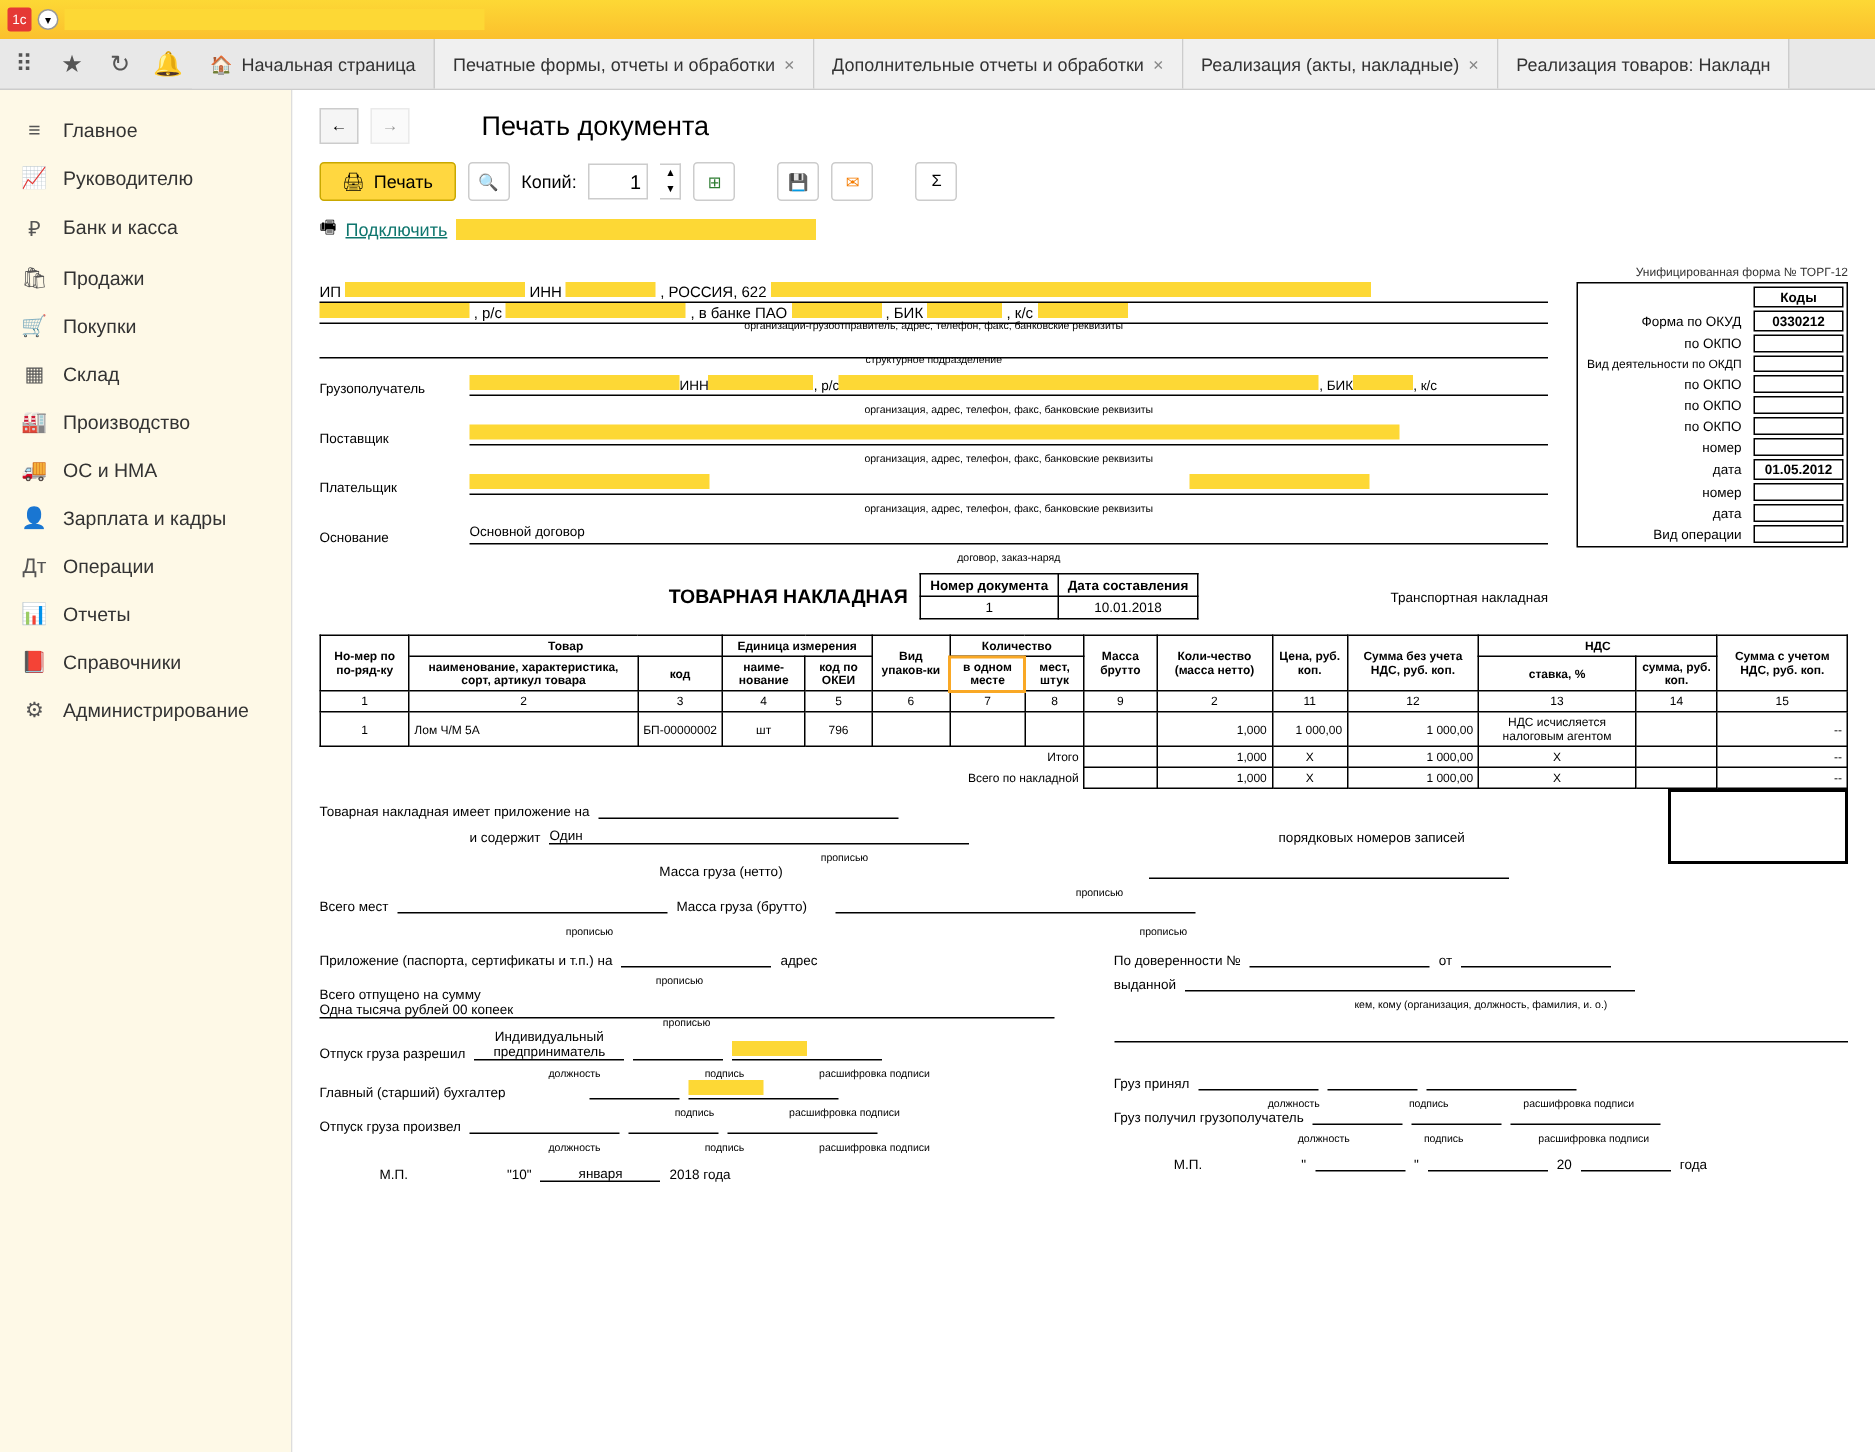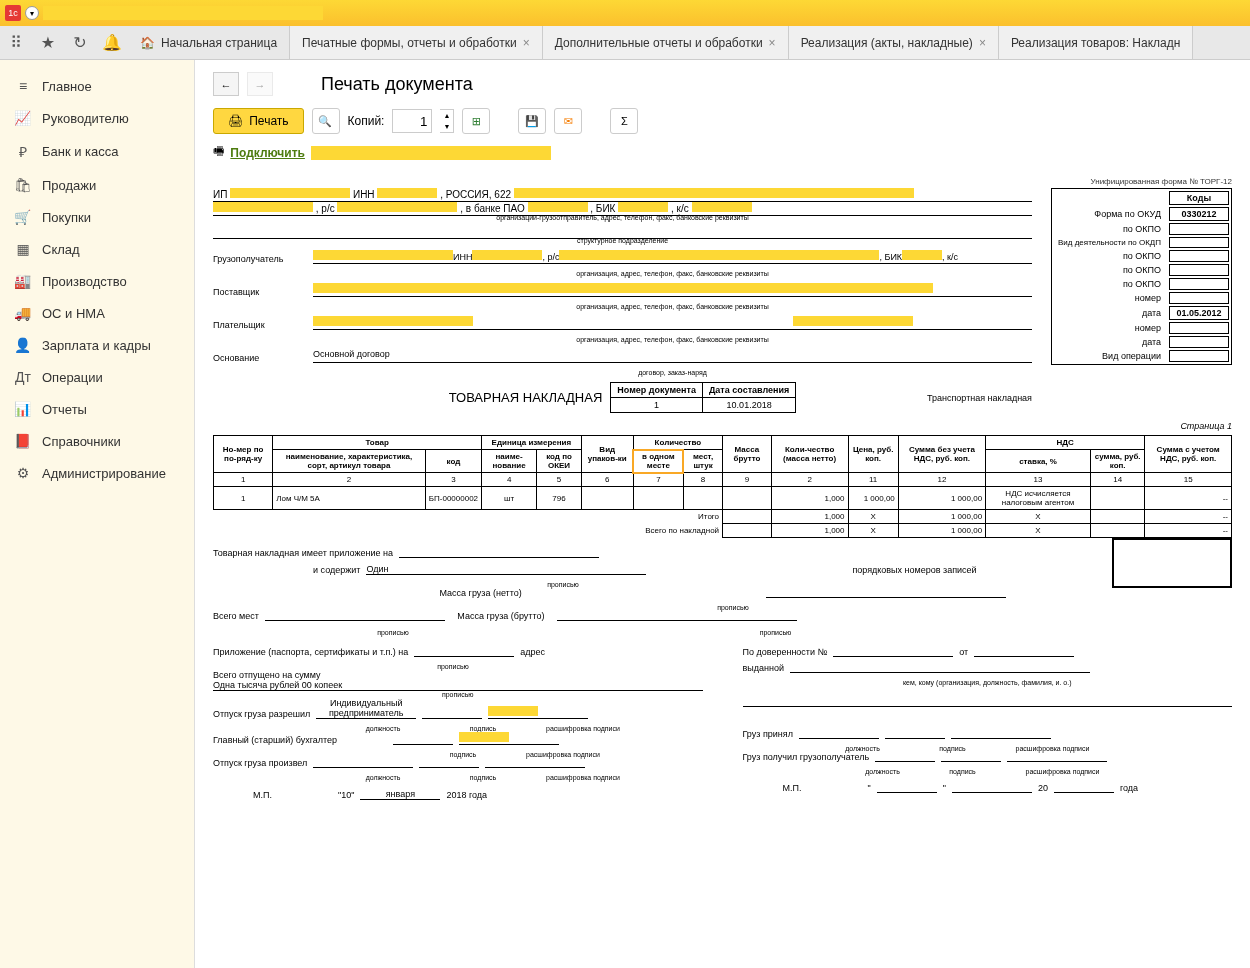--- a/index.html
+++ b/index.html
@@ -23,33 +23,33 @@
 .nav-btn { width: 26px; height: 24px; border: 1px solid #ccc; background: #f5f5f5; display: flex; align-items: center; justify-content: center; cursor: pointer; }
 .page-title { font-size: 18px; font-weight: normal; margin-left: 40px; }
 .action-row { display: flex; align-items: center; gap: 8px; margin-bottom: 8px; }
 .print-btn { background: #ffd740; border: 1px solid #c9a800; padding: 5px 14px; display: flex; align-items: center; gap: 6px; font-size: 12px; cursor: pointer; border-radius: 3px; }
 .icon-btn { width: 28px; height: 26px; border: 1px solid #ccc; background: #fff; display: flex; align-items: center; justify-content: center; cursor: pointer; border-radius: 3px; }
 .copies-label { font-size: 12px; }
 .copies-input { width: 40px; height: 24px; border: 1px solid #ccc; text-align: right; padding-right: 4px; }
 .spinner { width: 14px; height: 24px; border: 1px solid #ccc; border-left: none; font-size: 7px; display: flex; flex-direction: column; }
 .spinner div { flex: 1; display: flex; align-items: center; justify-content: center; cursor: pointer; }
 .link-row { display: flex; align-items: center; gap: 6px; margin-bottom: 14px; font-size: 12px; }
-.link-row a { color: #4d7c0f; text-decoration: underline; font-weight: bold; }
+.link-row a { color: #0f766e; text-decoration: underline; }
 .link-row .masked { width: 240px; height: 14px; background: #fdd835; }
 .doc { border: none; font-size: 10px; }
 .doc-header-right { text-align: right; font-size: 8px; color: #333; margin-bottom: 2px; }
 .codes-box { float: right; border: 1px solid #000; }
 .codes-box td { border: 1px solid #000; padding: 1px 4px; font-size: 9px; text-align: center; }
 .codes-box .label { border: none; text-align: right; padding-right: 6px; }
 .info-row { display: flex; align-items: flex-end; margin-bottom: 8px; font-size: 9px; }
 .info-label { width: 100px; }
 .info-value { flex: 1; border-bottom: 1px solid #000; position: relative; height: 14px; }
 .sub-caption { font-size: 7px; text-align: center; margin-top: -2px; margin-bottom: 6px; }
 .torg-row { display: flex; align-items: center; margin: 6px 0; }
-.torg-title { font-size: 13px; font-weight: normal; margin-right: 8px; }
+.torg-title { font-size: 13px; font-weight: bold; margin-right: 8px; }
 .small-table { border-collapse: collapse; }
 .small-table td, .small-table th { border: 1px solid #000; padding: 2px 6px; font-size: 9px; text-align: center; }
 .main-table { border-collapse: collapse; width: 100%; margin-top: 4px; }
 .main-table th, .main-table td { border: 1px solid #000; padding: 2px 3px; font-size: 8px; text-align: center; vertical-align: middle; }
 .main-table th.highlight { outline: 2px solid #f9a825; outline-offset: -1px; }
 .page-num { text-align: right; font-style: italic; font-size: 9px; margin-top: 2px; }
 .footer-area { margin-top: 10px; font-size: 9px; }
 .footer-area .fline { display: flex; align-items: flex-end; gap: 6px; margin-bottom: 6px; }
 .footer-area .uline { border-bottom: 1px solid #000; min-width: 60px; display: inline-block; }
 .footer-cols { display: flex; gap: 40px; margin-top: 10px; }
@@ -296,21 +296,20 @@
                 </tr>
             <tr>
                   <td>1</td>
                   <td>10.01.2018</td>
                 </tr>
           </tbody>
             </table>
         </div>
       </div>
       <div style="clear:both"></div>
-      <div class="page-num">Страница 1</div>
 
       <table class="main-table">
         <tbody>
             <tr>
           <th rowspan="2">Но-мер по по-ряд-ку</th>
           <th colspan="2">Товар</th>
           <th colspan="2">Единица измерения</th>
           <th rowspan="2">Вид упаков-ки</th>
           <th colspan="2">Количество</th>
           <th rowspan="2">Масса брутто</th>
@@ -400,21 +399,21 @@
           </div>
         <div class="sig-caption" style="margin-left:250px;width:200px">прописью</div>
         <div class="fline" style="justify-content:center">
             <span style="width:320px;">Масса груза (нетто)</span>
             <span class="uline" style="width:240px"></span>
           </div>
         <div class="sig-caption" style="margin-left:420px;width:200px">прописью</div>
         <div class="fline">
             <span>Всего мест</span>
             <span class="uline" style="width:180px"></span>
-            <span style="width:100px;text-align:center">Масса груза (брутто)</span>
+            <span style="width:100px;text-align:left">Масса груза (брутто)</span>
             <span class="uline" style="width:240px"></span>
           </div>
         <div class="sig-caption" style="margin-left:120px;width:120px;display:inline-block">прописью</div>
         <div class="sig-caption" style="margin-left:220px;width:200px;display:inline-block">прописью</div>
 
         <div class="footer-cols">
           <div class="footer-col">
             <div class="fline">
                 <span>Приложение (паспорта, сертификаты и т.п.) на</span>
                 <span class="uline" style="width:100px"></span>

